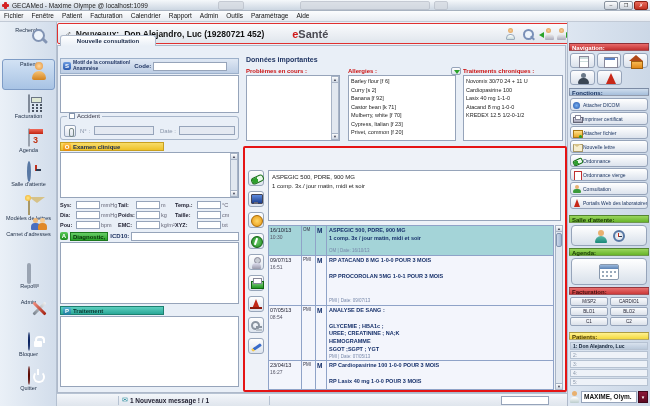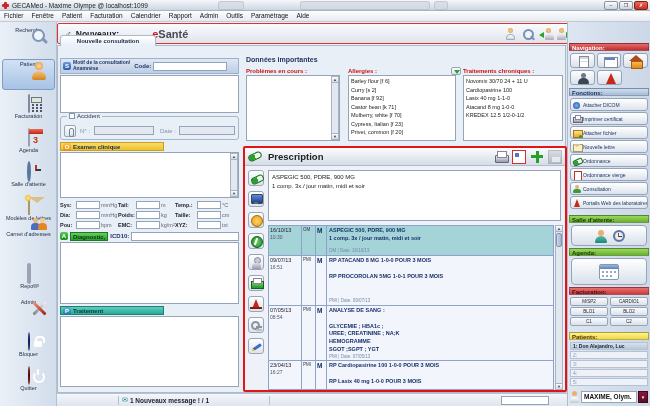--- a/index.html
+++ b/index.html
@@ -271,20 +271,21 @@
     <span class="menuitem">Admin</span>
     <span class="menuitem">Outils</span>
     <span class="menuitem">Paramétrage</span>
     <span class="menuitem">Aide</span>
   </div>
 
   <div id="pheader">
     <div id="pbox">
       <span class="gender">♂</span>
       <span class="plabel">Nouveaux:</span>
+      <span class="pvalue">Don Alejandro, Luc (19280721 452)</span>
       <span class="esante"><span class="e">e</span><span class="s">Santé</span></span>
       <span class="hicons">
         <span class="hic">
             <span class="mhead"></span>
             <span class="mbody white"></span>
           </span>
         <span class="hic hi-search2"></span>
         <span class="hic">
             <span class="tri-l"></span>
             <span class="mhead" style="left:7px"></span>
@@ -431,30 +432,20 @@
     <div class="rlbl" style="left:405px;top:22px">Traitements chroniques :</div>
     <div class="lb" style="left:405px;top:29px;width:100px;height:66px">
       <div>Novomix 30/70  24 + 11  U</div>
       <div>Cardiopasirine 100</div>
       <div>Lasix 40 mg  1-1-0</div>
       <div>Atacand 8 mg  1-0-0</div>
       <div>KREDEX 12.5 1/2-0-1/2</div>
     </div>
 
     <div id="presc">
-      <div class="p-hdr">
-        <span class="cap"></span>
-        <span class="p-title">Prescription</span>
-        <span style="margin-left:auto;display:flex">
-          <span class="phic ic-print"></span>
-          <span class="phic ic-prev"></span>
-          <span class="phic ic-plus"></span>
-          <span class="phic ic-save2"></span>
-        </span>
-      </div>
       <div class="p-tools">
         <div class="tbtn t-pill"></div>
         <div class="tbtn t-mon"></div>
         <div class="tbtn t-coin"></div>
         <div class="tbtn t-run"></div>
         <div class="tbtn t-person"></div>
         <div class="tbtn t-print2"></div>
         <div class="tbtn t-cone"></div>
         <div class="tbtn t-keys"></div>
         <div class="tbtn t-pen"></div>

